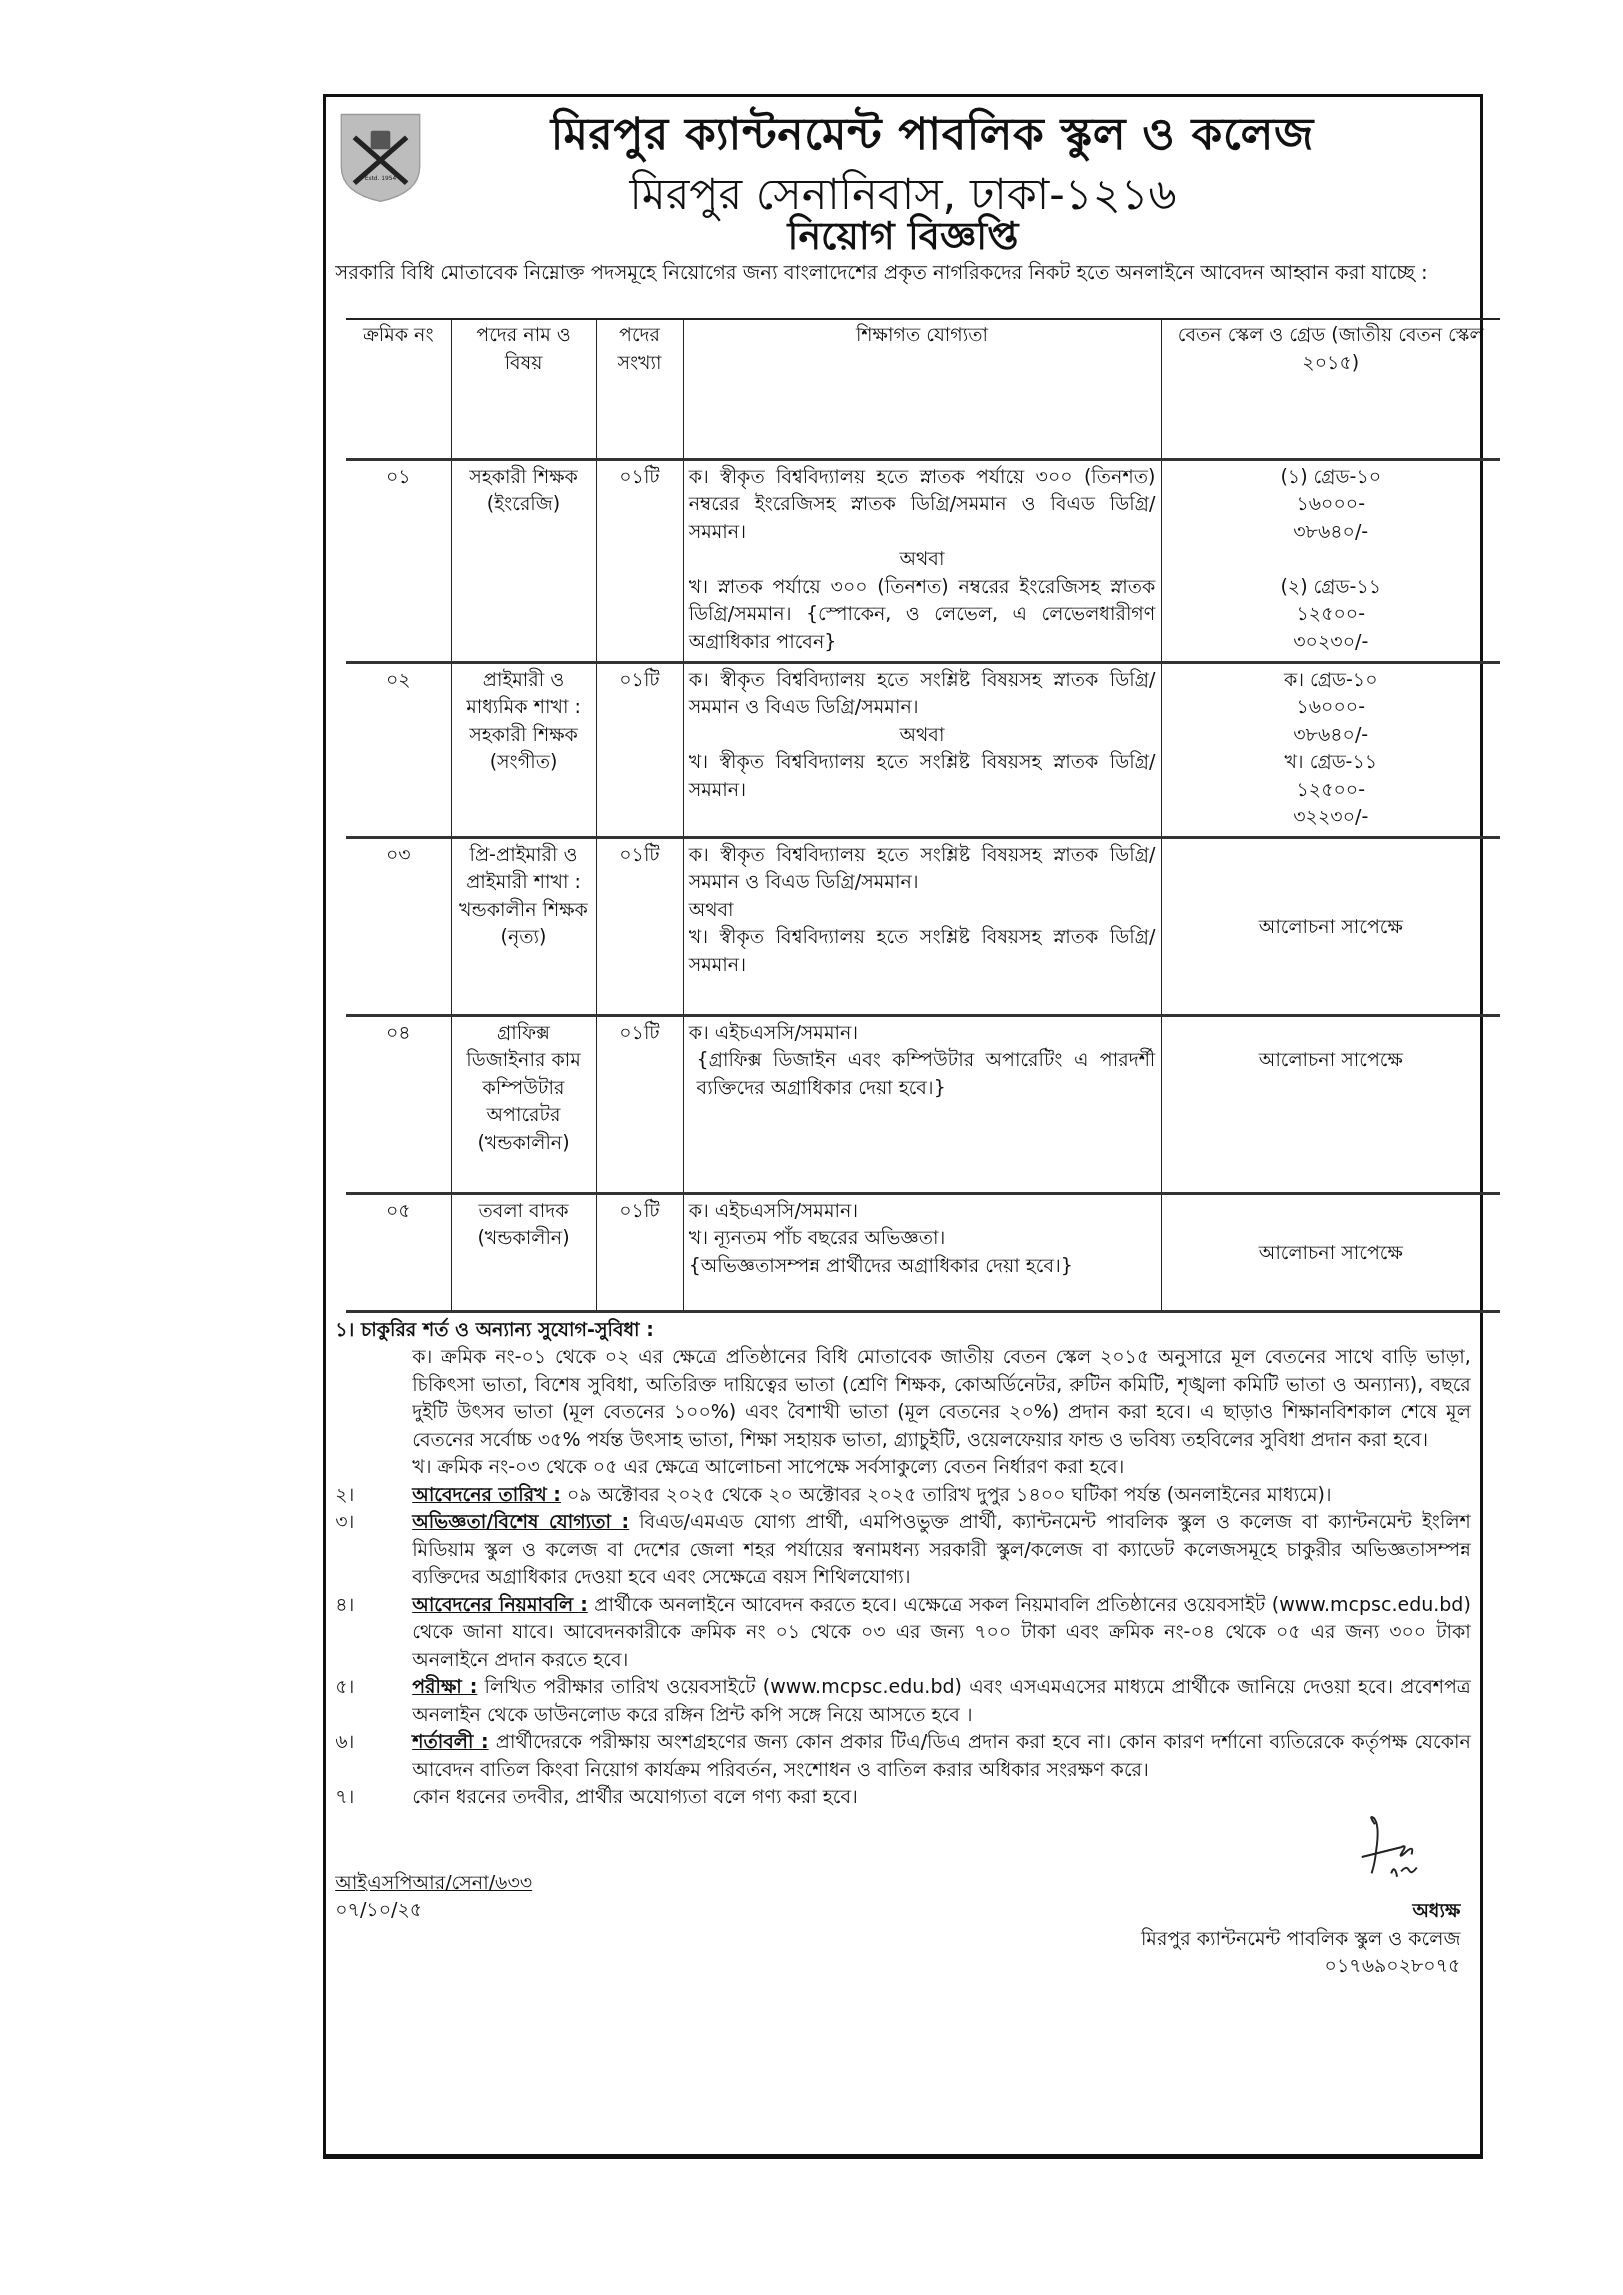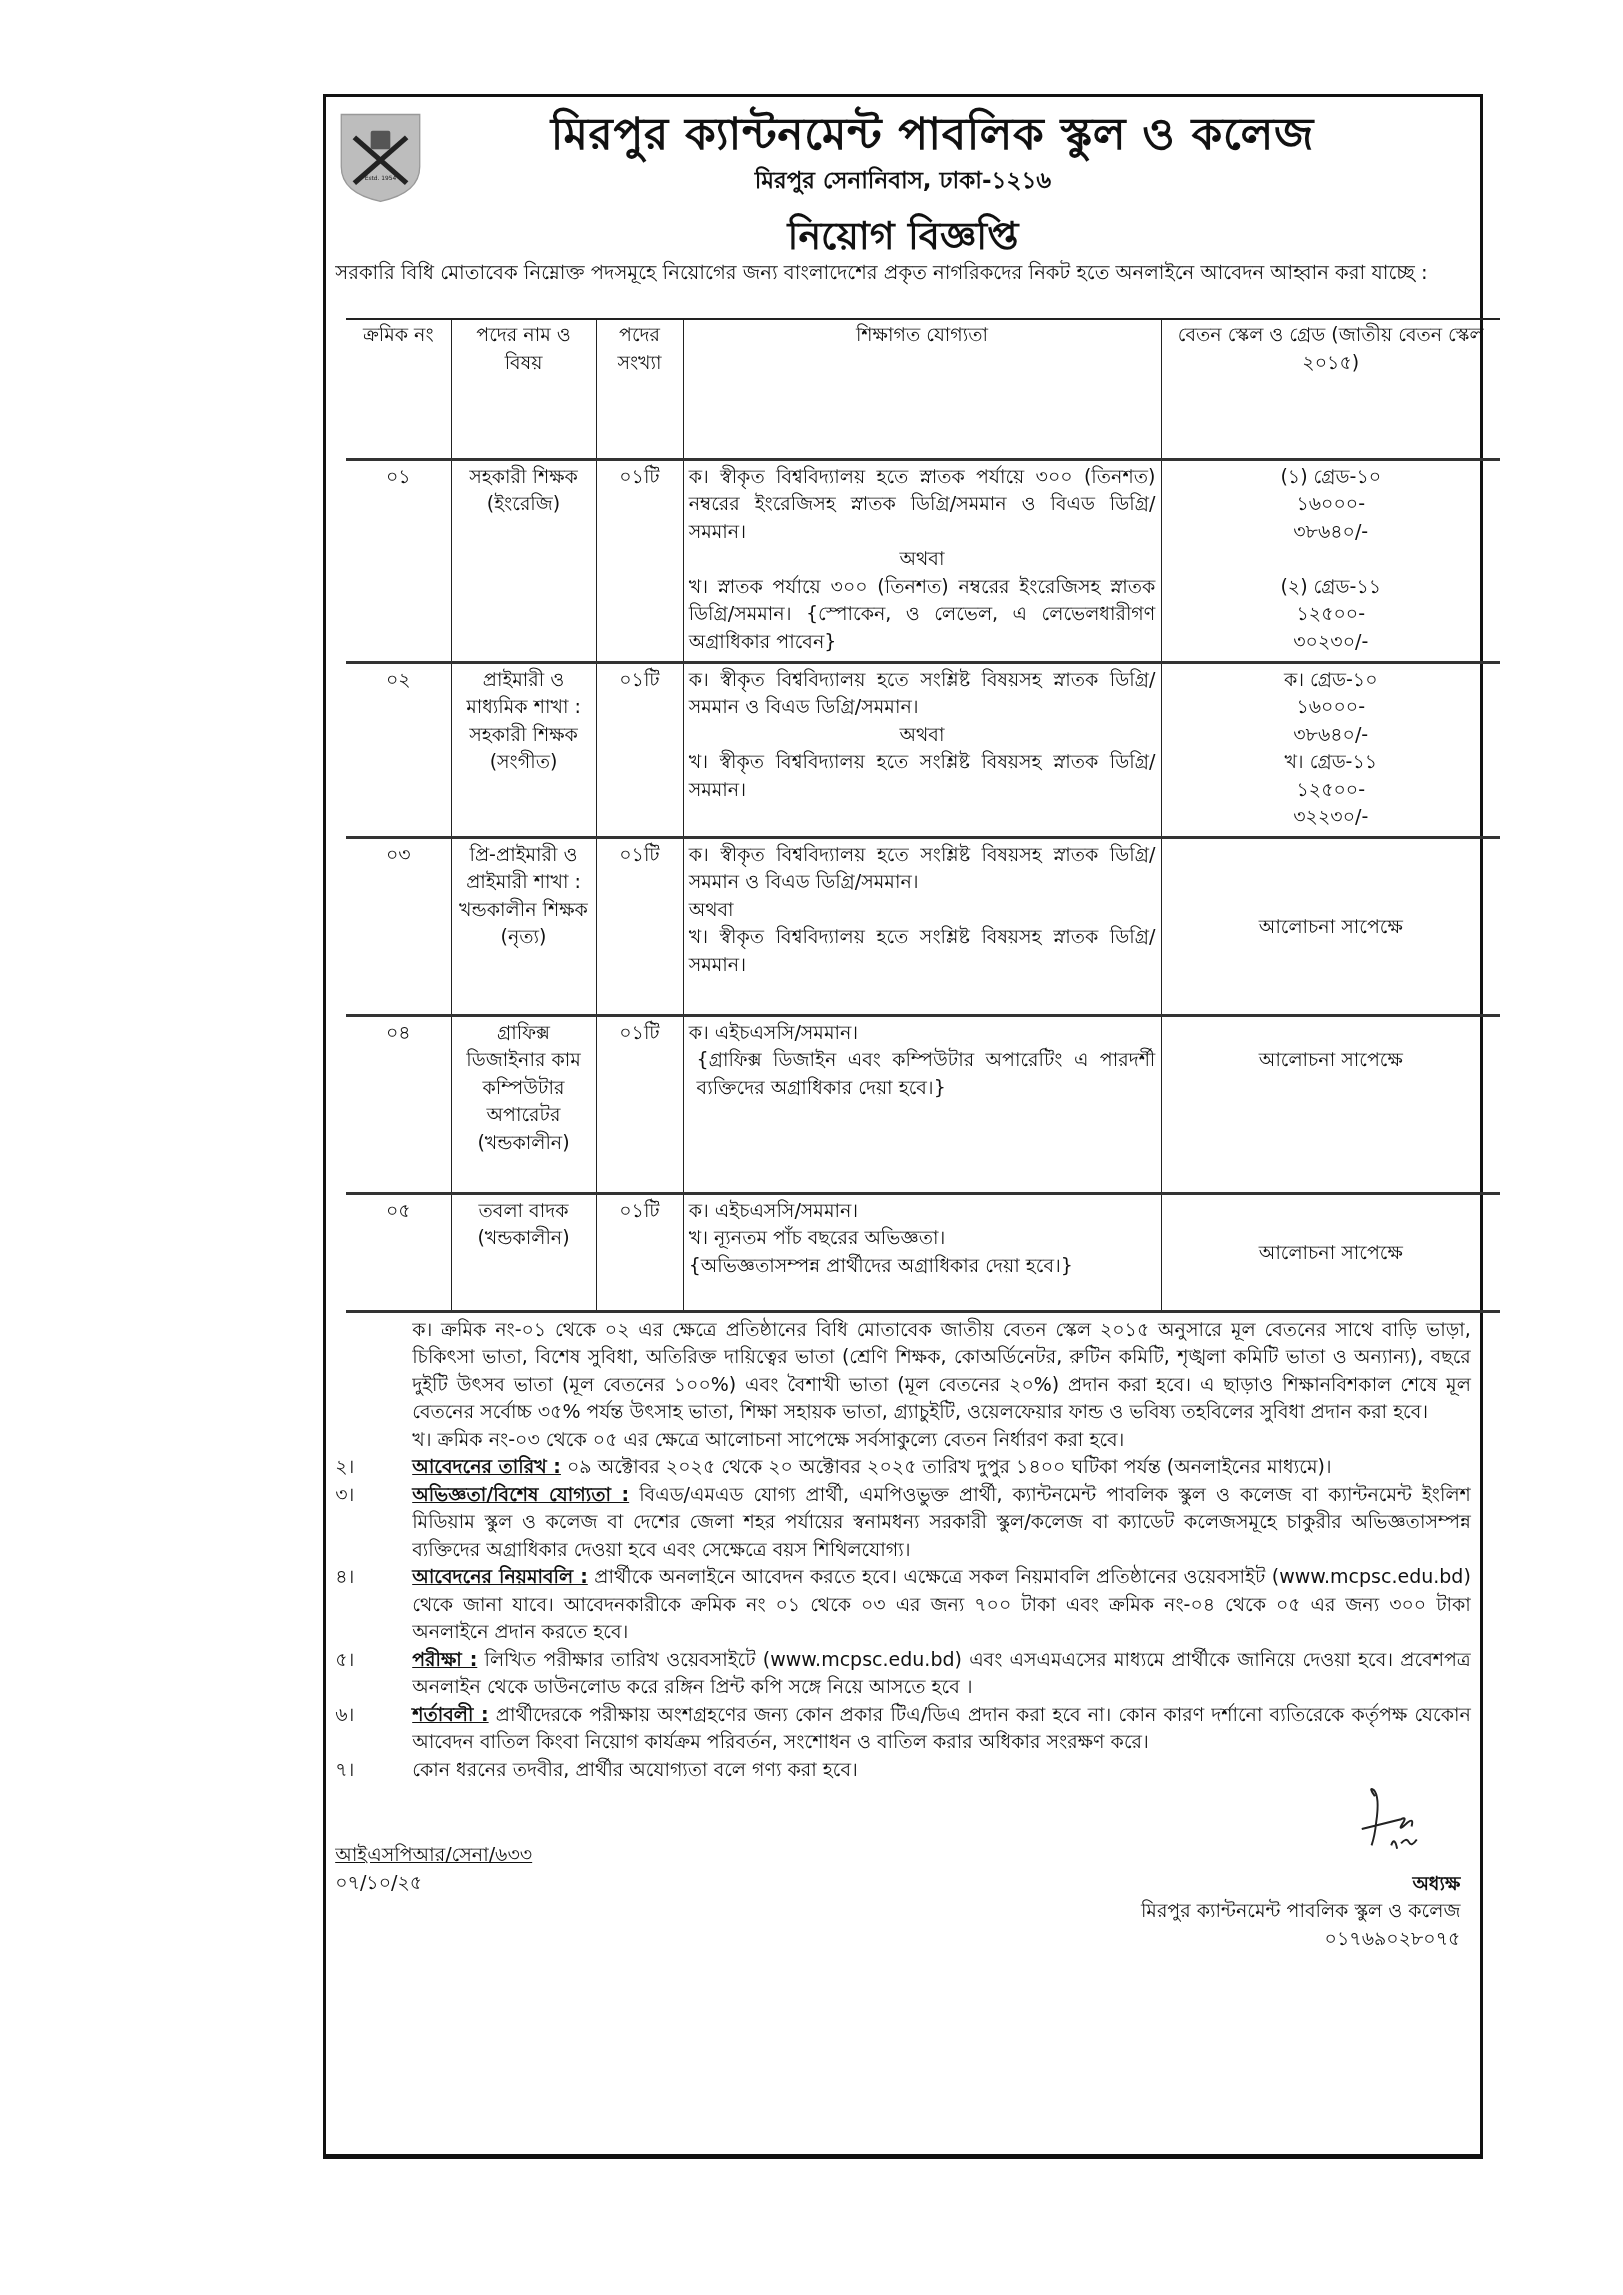--- a/index.html
+++ b/index.html
@@ -5,21 +5,21 @@
   html, body { margin: 0; padding: 0; background: #ffffff; }
   body { width: 1623px; height: 2295px; position: relative; font-family: "DejaVu Sans", sans-serif; color: #111; }
   .frame {
     position: absolute; left: 323px; top: 94px; width: 1160px; height: 2065px;
     border: 3.9px solid #111; border-right-width: 3.9px; border-bottom-width: 5.2px; box-sizing: border-box;
     background: #fff;
   }
   .header { position: relative; height: 157px; }
   .logo { position: absolute; left: 11.8px; top: 14.4px; width: 85px; height: 92px; }
   .title-1 { position: absolute; left: 0; right: 0; top: 3.9px; text-align: center; font-size: 44px; font-weight: bold; padding-left: 59px; letter-spacing: 0.7px; }
-  .title-2 { position: absolute; left: 0; right: 0; top: 65px; text-align: center; font-size: 23px; font-weight: bold; }
+  .title-2 { position: absolute; left: 0; right: 0; top: 65px; text-align: center; font-size: 43px; font-weight: normal; }
   .title-3 { position: absolute; left: 0; right: 0; top: 109px; text-align: center; font-size: 38px; font-weight: bold; }
   .intro { padding: 5.2px 9.2px 2.6px 9.2px; font-size: 19.6px; line-height: 28px; text-align: justify; height: 56px; }
   table.posts { width: 100%; border-collapse: collapse; table-layout: fixed; font-size: 19px; line-height: 27.5px; margin-left: 20px; }
   table.posts th, table.posts td { border: 1.3px solid #222; vertical-align: top; padding: 1.3px 5.2px; font-weight: normal; }
   table.posts tr > *:first-child { border-left: none; }
   table.posts tr > *:last-child { border-right: none; }
   table.posts thead th { border-top: 2.6px solid #222; border-bottom: 3.3px solid #333; text-align: center; height: 136px; }
   table.posts tbody tr td { border-bottom: 3.3px solid #333; }
   col.c1 { width: 105px; } col.c2 { width: 145px; } col.c3 { width: 87px; } col.c4 { width: 478px; } col.c5 { width: auto; }
   .center { text-align: center; }
@@ -149,20 +149,21 @@
           <p>ক। এইচএসসি/সমমান।</p>
           <p>খ। ন্যূনতম পাঁচ বছরের অভিজ্ঞতা।</p>
           <p>{অভিজ্ঞতাসম্পন্ন প্রার্থীদের অগ্রাধিকার দেয়া হবে।}</p>
         </td>
         <td class="pay discuss center">আলোচনা সাপেক্ষে</td>
       </tr>
     </tbody>
   </table>
 
   <div class="terms">
+    <div class="h1">১। চাকুরির শর্ত ও অন্যান্য সুযোগ-সুবিধা :</div>
     <p class="sub">ক। ক্রমিক নং-০১ থেকে ০২ এর ক্ষেত্রে প্রতিষ্ঠানের বিধি মোতাবেক জাতীয় বেতন স্কেল ২০১৫ অনুসারে মূল বেতনের সাথে বাড়ি ভাড়া, চিকিৎসা ভাতা, বিশেষ সুবিধা, অতিরিক্ত দায়িত্বের ভাতা (শ্রেণি শিক্ষক, কোঅর্ডিনেটর, রুটিন কমিটি, শৃঙ্খলা কমিটি ভাতা ও অন্যান্য), বছরে দুইটি উৎসব ভাতা (মূল বেতনের ১০০%) এবং বৈশাখী ভাতা (মূল বেতনের ২০%) প্রদান করা হবে। এ ছাড়াও শিক্ষানবিশকাল শেষে মূল বেতনের সর্বোচ্চ ৩৫% পর্যন্ত উৎসাহ ভাতা, শিক্ষা সহায়ক ভাতা, গ্র্যাচুইটি, ওয়েলফেয়ার ফান্ড ও ভবিষ্য তহবিলের সুবিধা প্রদান করা হবে।</p>
     <p class="sub">খ। ক্রমিক নং-০৩ থেকে ০৫ এর ক্ষেত্রে আলোচনা সাপেক্ষে সর্বসাকুল্যে বেতন নির্ধারণ করা হবে।</p>
 
     <div class="item">
       <span class="num">২।</span>
       <span class="body"><span class="u">আবেদনের তারিখ :</span><span> ০৯ অক্টোবর ২০২৫ থেকে ২০ অক্টোবর ২০২৫ তারিখ দুপুর ১৪০০ ঘটিকা পর্যন্ত (অনলাইনের মাধ্যমে)।</span></span>
     </div>
     <div class="item">
       <span class="num">৩।</span>
       <span class="body"><span class="u">অভিজ্ঞতা/বিশেষ যোগ্যতা :</span><span> বিএড/এমএড যোগ্য প্রার্থী, এমপিওভুক্ত প্রার্থী, ক্যান্টনমেন্ট পাবলিক স্কুল ও কলেজ বা ক্যান্টনমেন্ট ইংলিশ মিডিয়াম স্কুল ও কলেজ বা দেশের জেলা শহর পর্যায়ের স্বনামধন্য সরকারী স্কুল/কলেজ বা ক্যাডেট কলেজসমূহে চাকুরীর অভিজ্ঞতাসম্পন্ন ব্যক্তিদের অগ্রাধিকার দেওয়া হবে এবং সেক্ষেত্রে বয়স শিথিলযোগ্য।</span></span>

